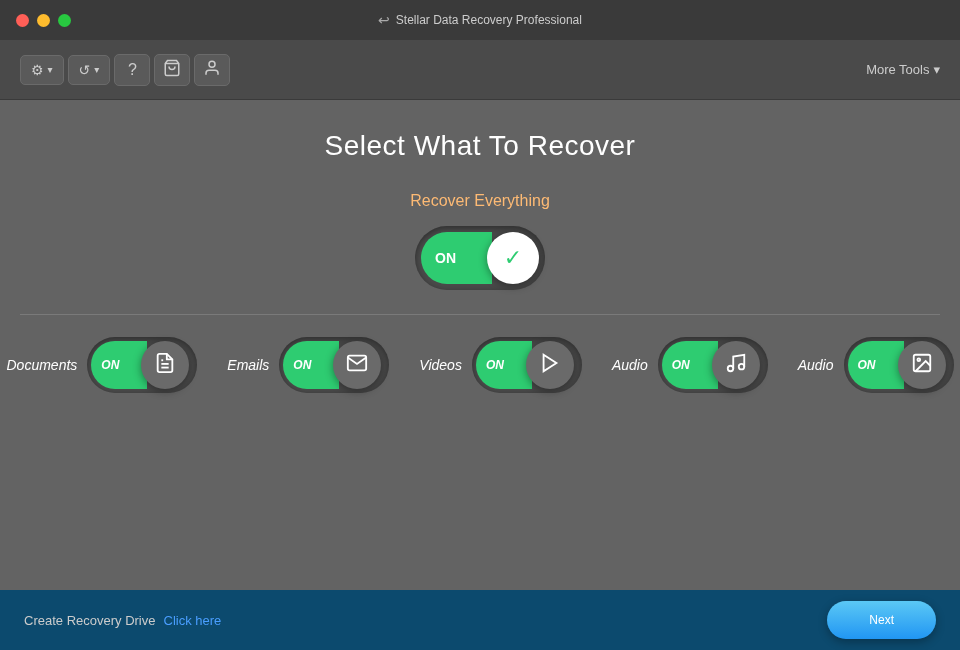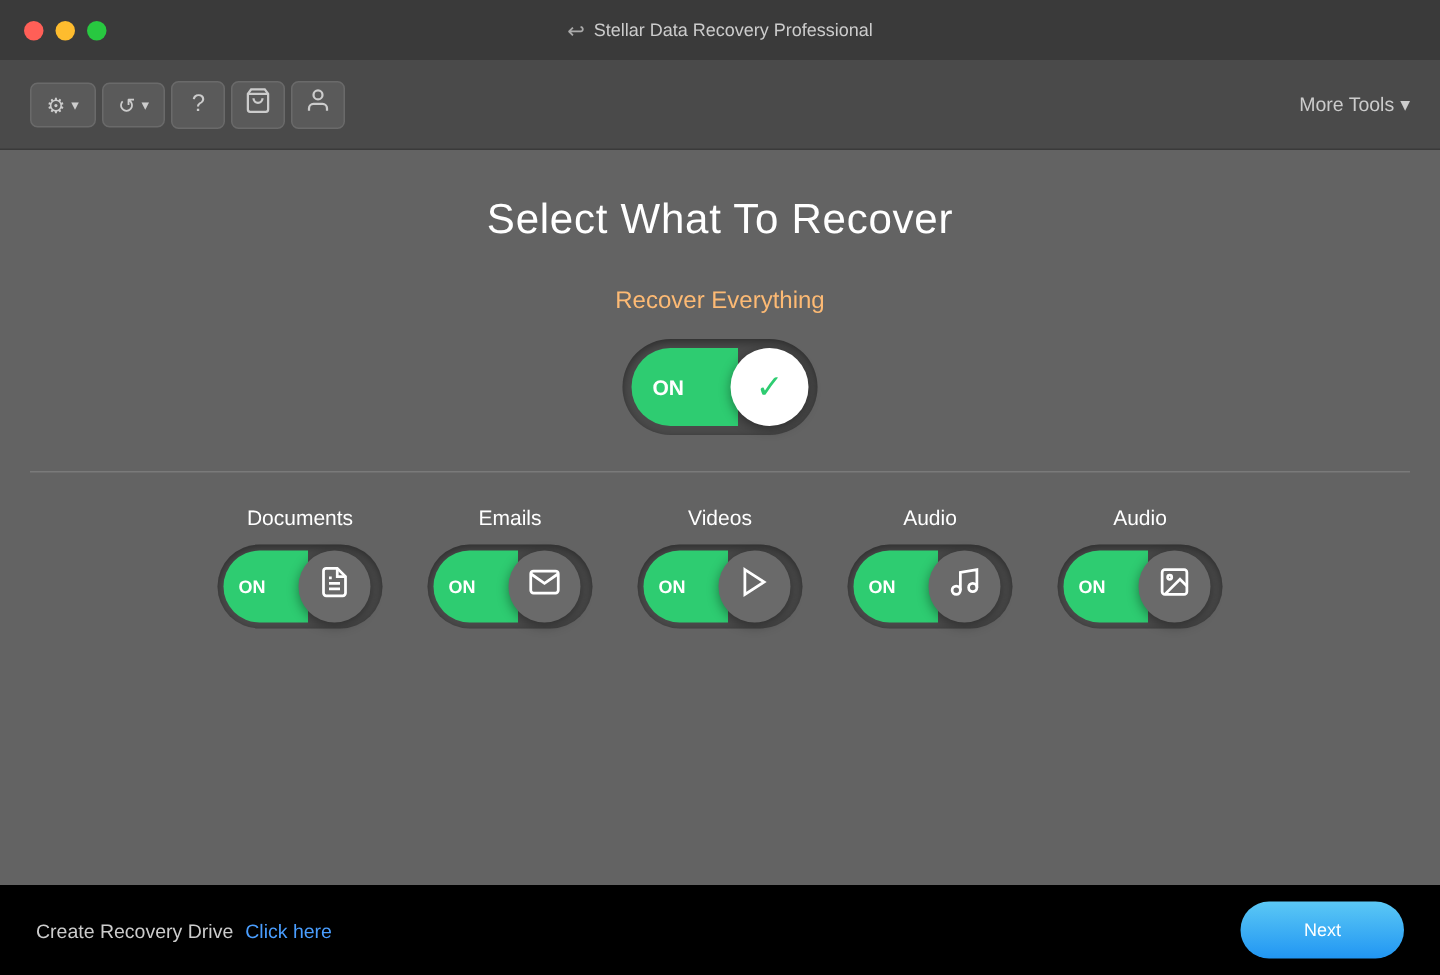--- a/index.html
+++ b/index.html
@@ -215,23 +215,24 @@
 
     
     .categories {
       display: flex;
       gap: 30px;
       justify-content: center;
     }
 
     .category-item {
       display: flex;
-      flex-direction: column;
+      flex-direction: row;
       align-items: center;
       gap: 10px;
+      font-style: italic;
     }
 
     .category-label {
       font-size: 14px;
       color: white;
       font-weight: 400;
     }
 
     .small-toggle {
       width: 110px;
@@ -287,21 +288,21 @@
     .footer {
       position: absolute;
       bottom: 0;
       left: 0;
       right: 0;
       height: 60px;
       display: flex;
       align-items: center;
       justify-content: space-between;
       padding: 0 24px;
-      background: #000000;
+      background: #0c4a6e;
     }
 
     .footer-left {
       display: flex;
       align-items: center;
       gap: 8px;
       font-size: 13px;
       color: #ccc;
     }
 

